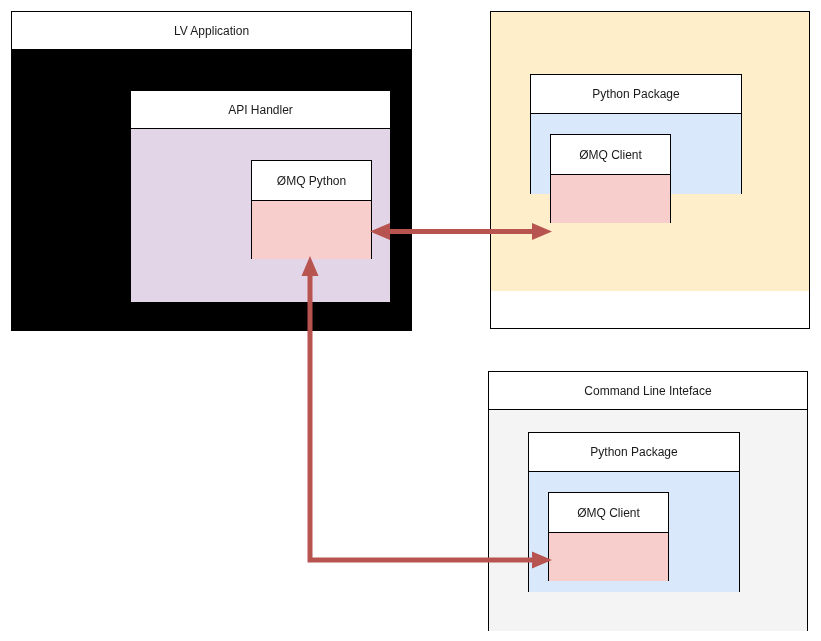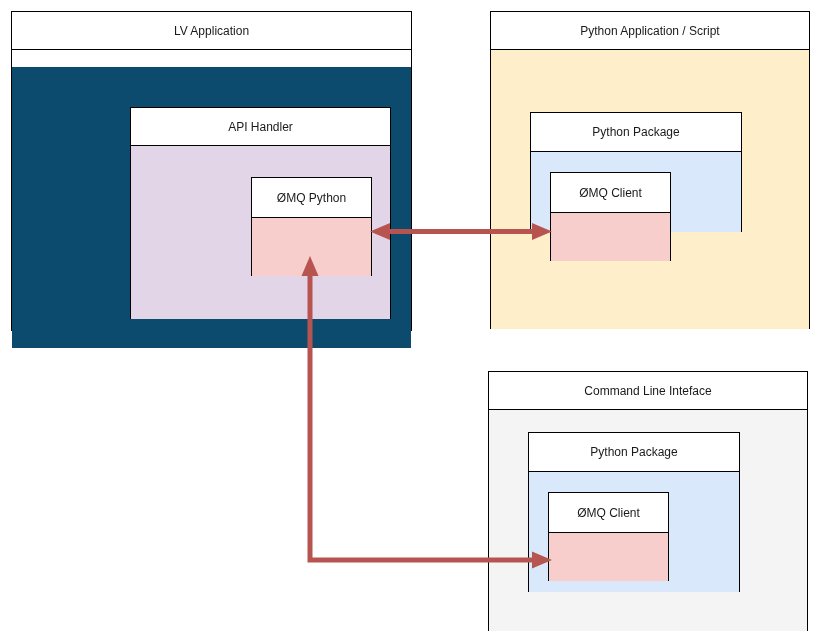--- a/index.html
+++ b/index.html
@@ -42,21 +42,21 @@
   .box > .box-body {
     position: relative;
     box-sizing: border-box;
     width: 100%;
   }
 
   
   
   #lv-application { left: 11px; top: 11px; width: 401px; height: 320px; }
   #lv-application > .box-header { height: 38px; }
-  #lv-application > .box-body { height: 281px; background: #0c4a6e; margin-top: 17px; }
+  #lv-application > .box-body { height: 281px; background: #000000; }
 
   
   #api-handler { left: 118px; top: 40px; width: 261px; height: 212px; }
   #api-handler > .box-header { height: 38px; }
   #api-handler > .box-body { height: 173px; background: #e2d5e8; }
 
   
   #zmq-server { left: 120px; top: 31px; width: 121px; height: 99px; }
   #zmq-server > .box-header { height: 40px; }
   #zmq-server > .box-body { height: 58px; background: #f8cecc; }
@@ -120,21 +120,20 @@
             <div class="box-body"></div>
           </div>
 
         </div>
       </div>
 
     </div>
   </div>
 
   <div class="box" id="python-application">
-    <div class="box-header">Python Application / Script</div>
     <div class="box-body">
 
       <div class="box" id="py-package-app">
         <div class="box-header">Python Package</div>
         <div class="box-body">
 
           <div class="box" id="zmq-client-app">
             <div class="box-header">ØMQ Client</div>
             <div class="box-body"></div>
           </div>

